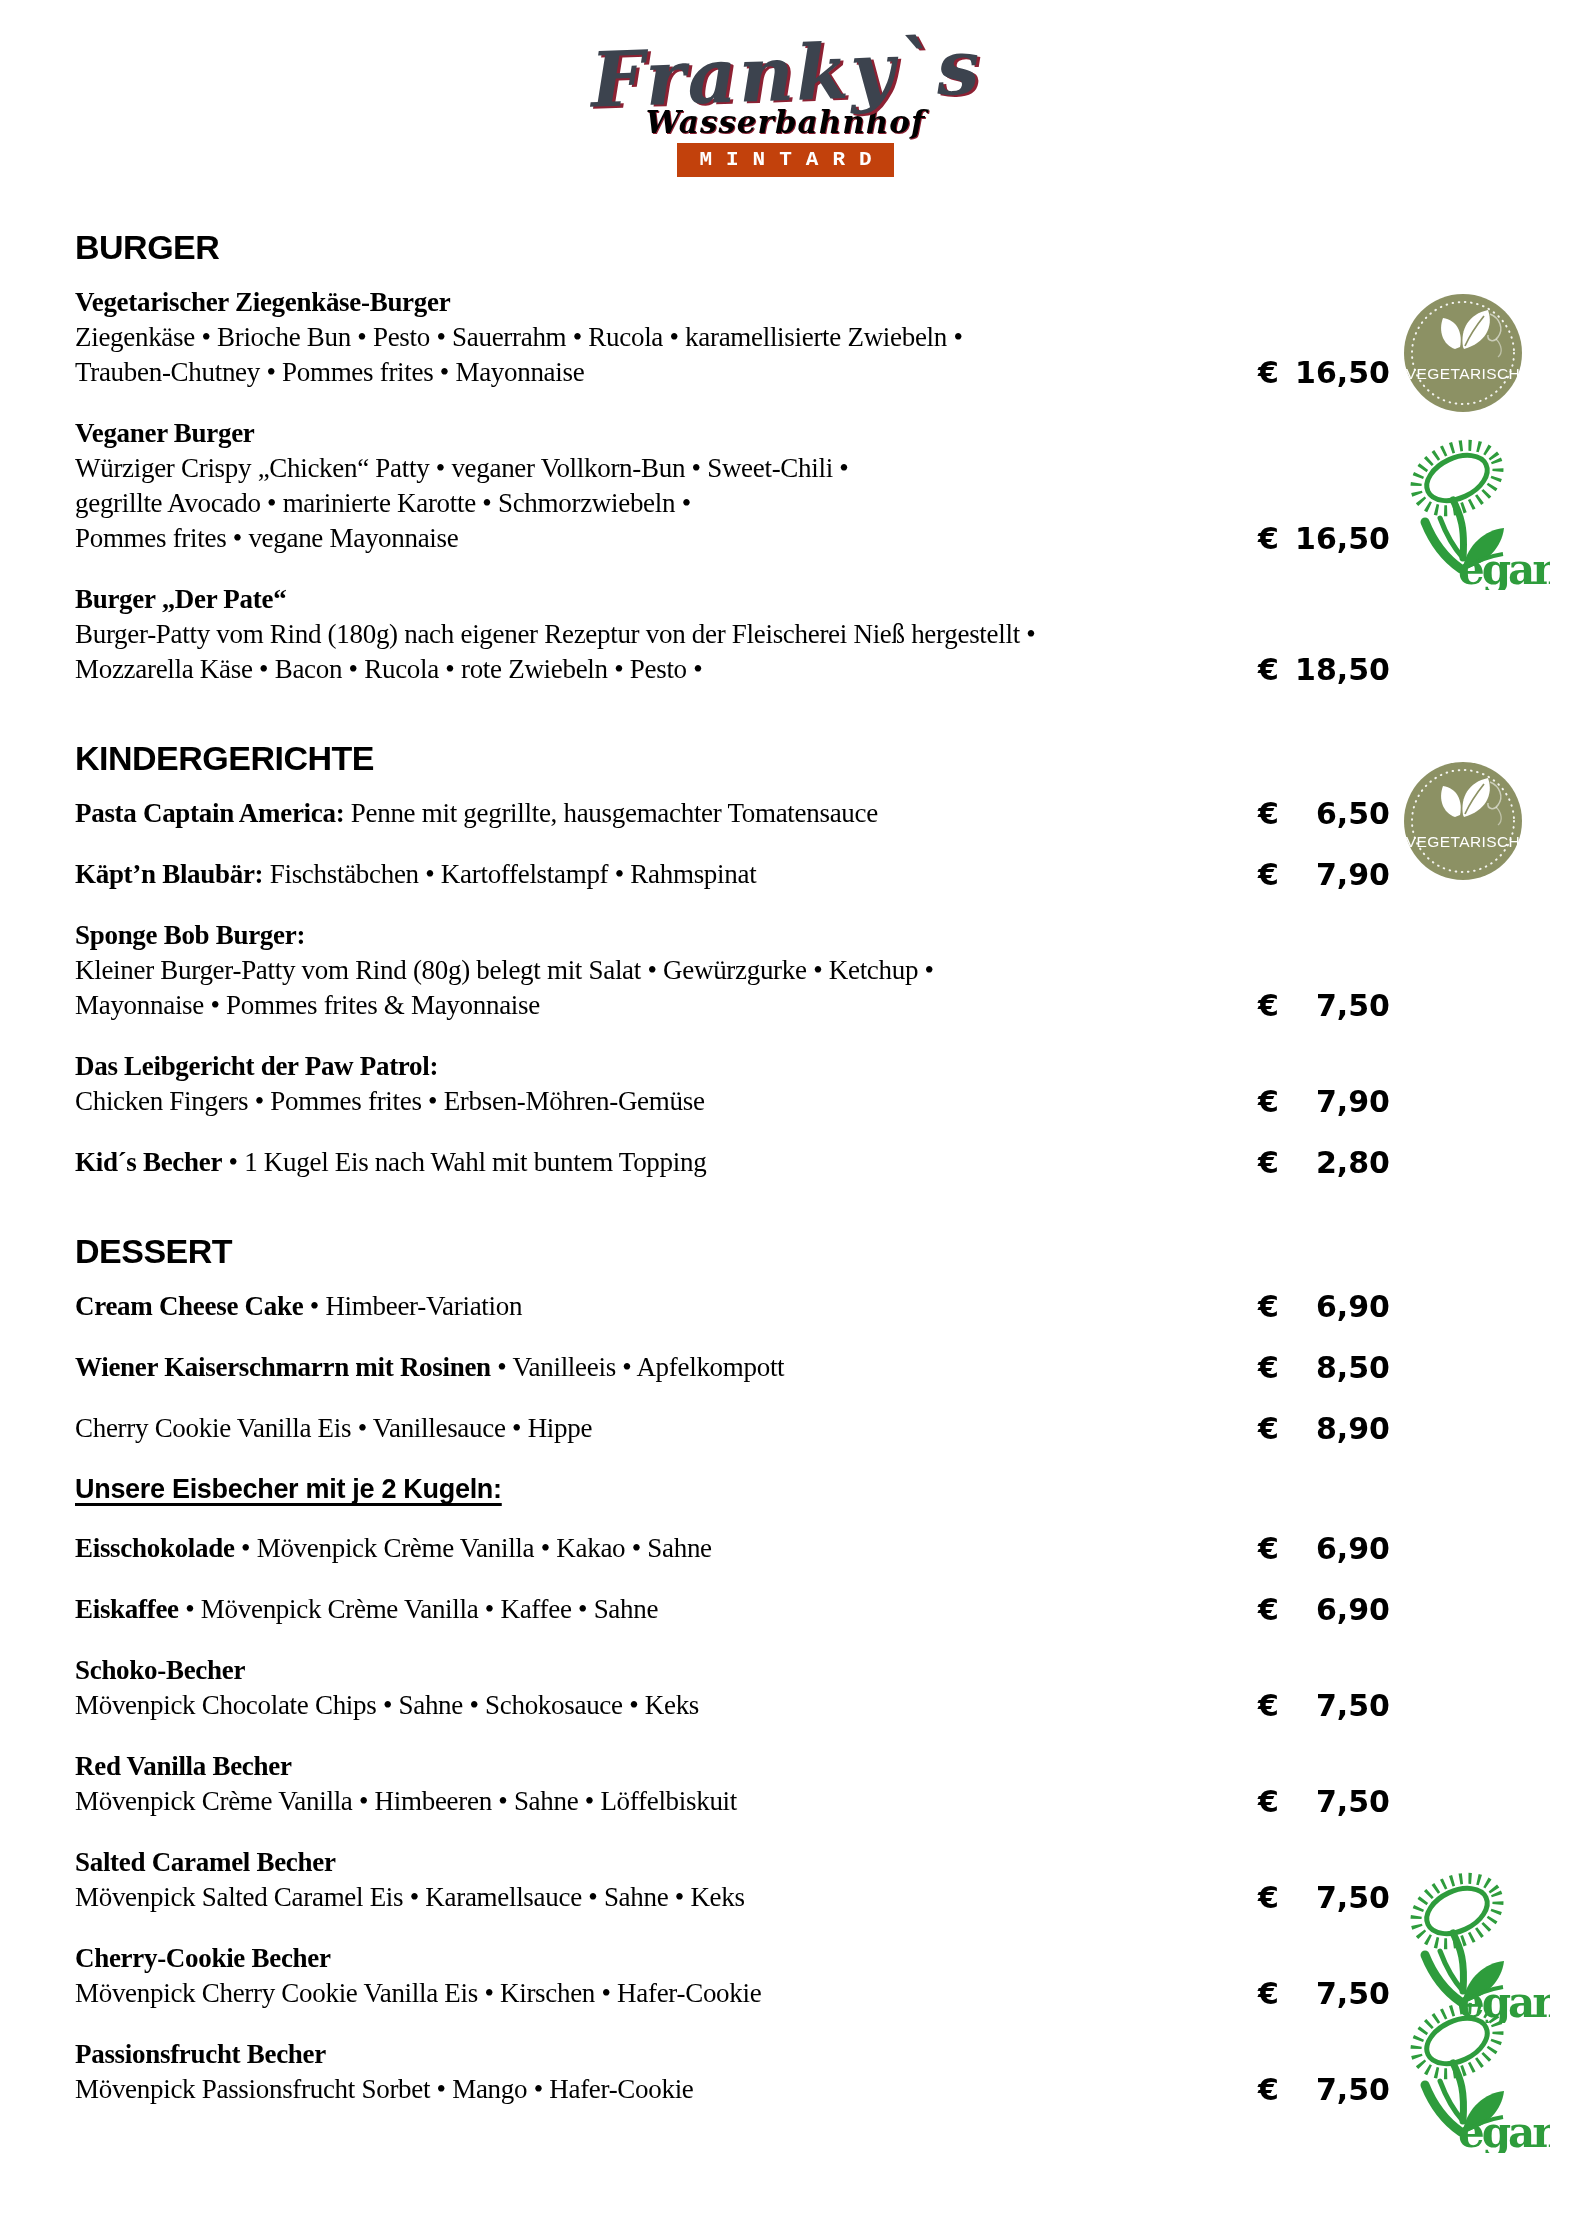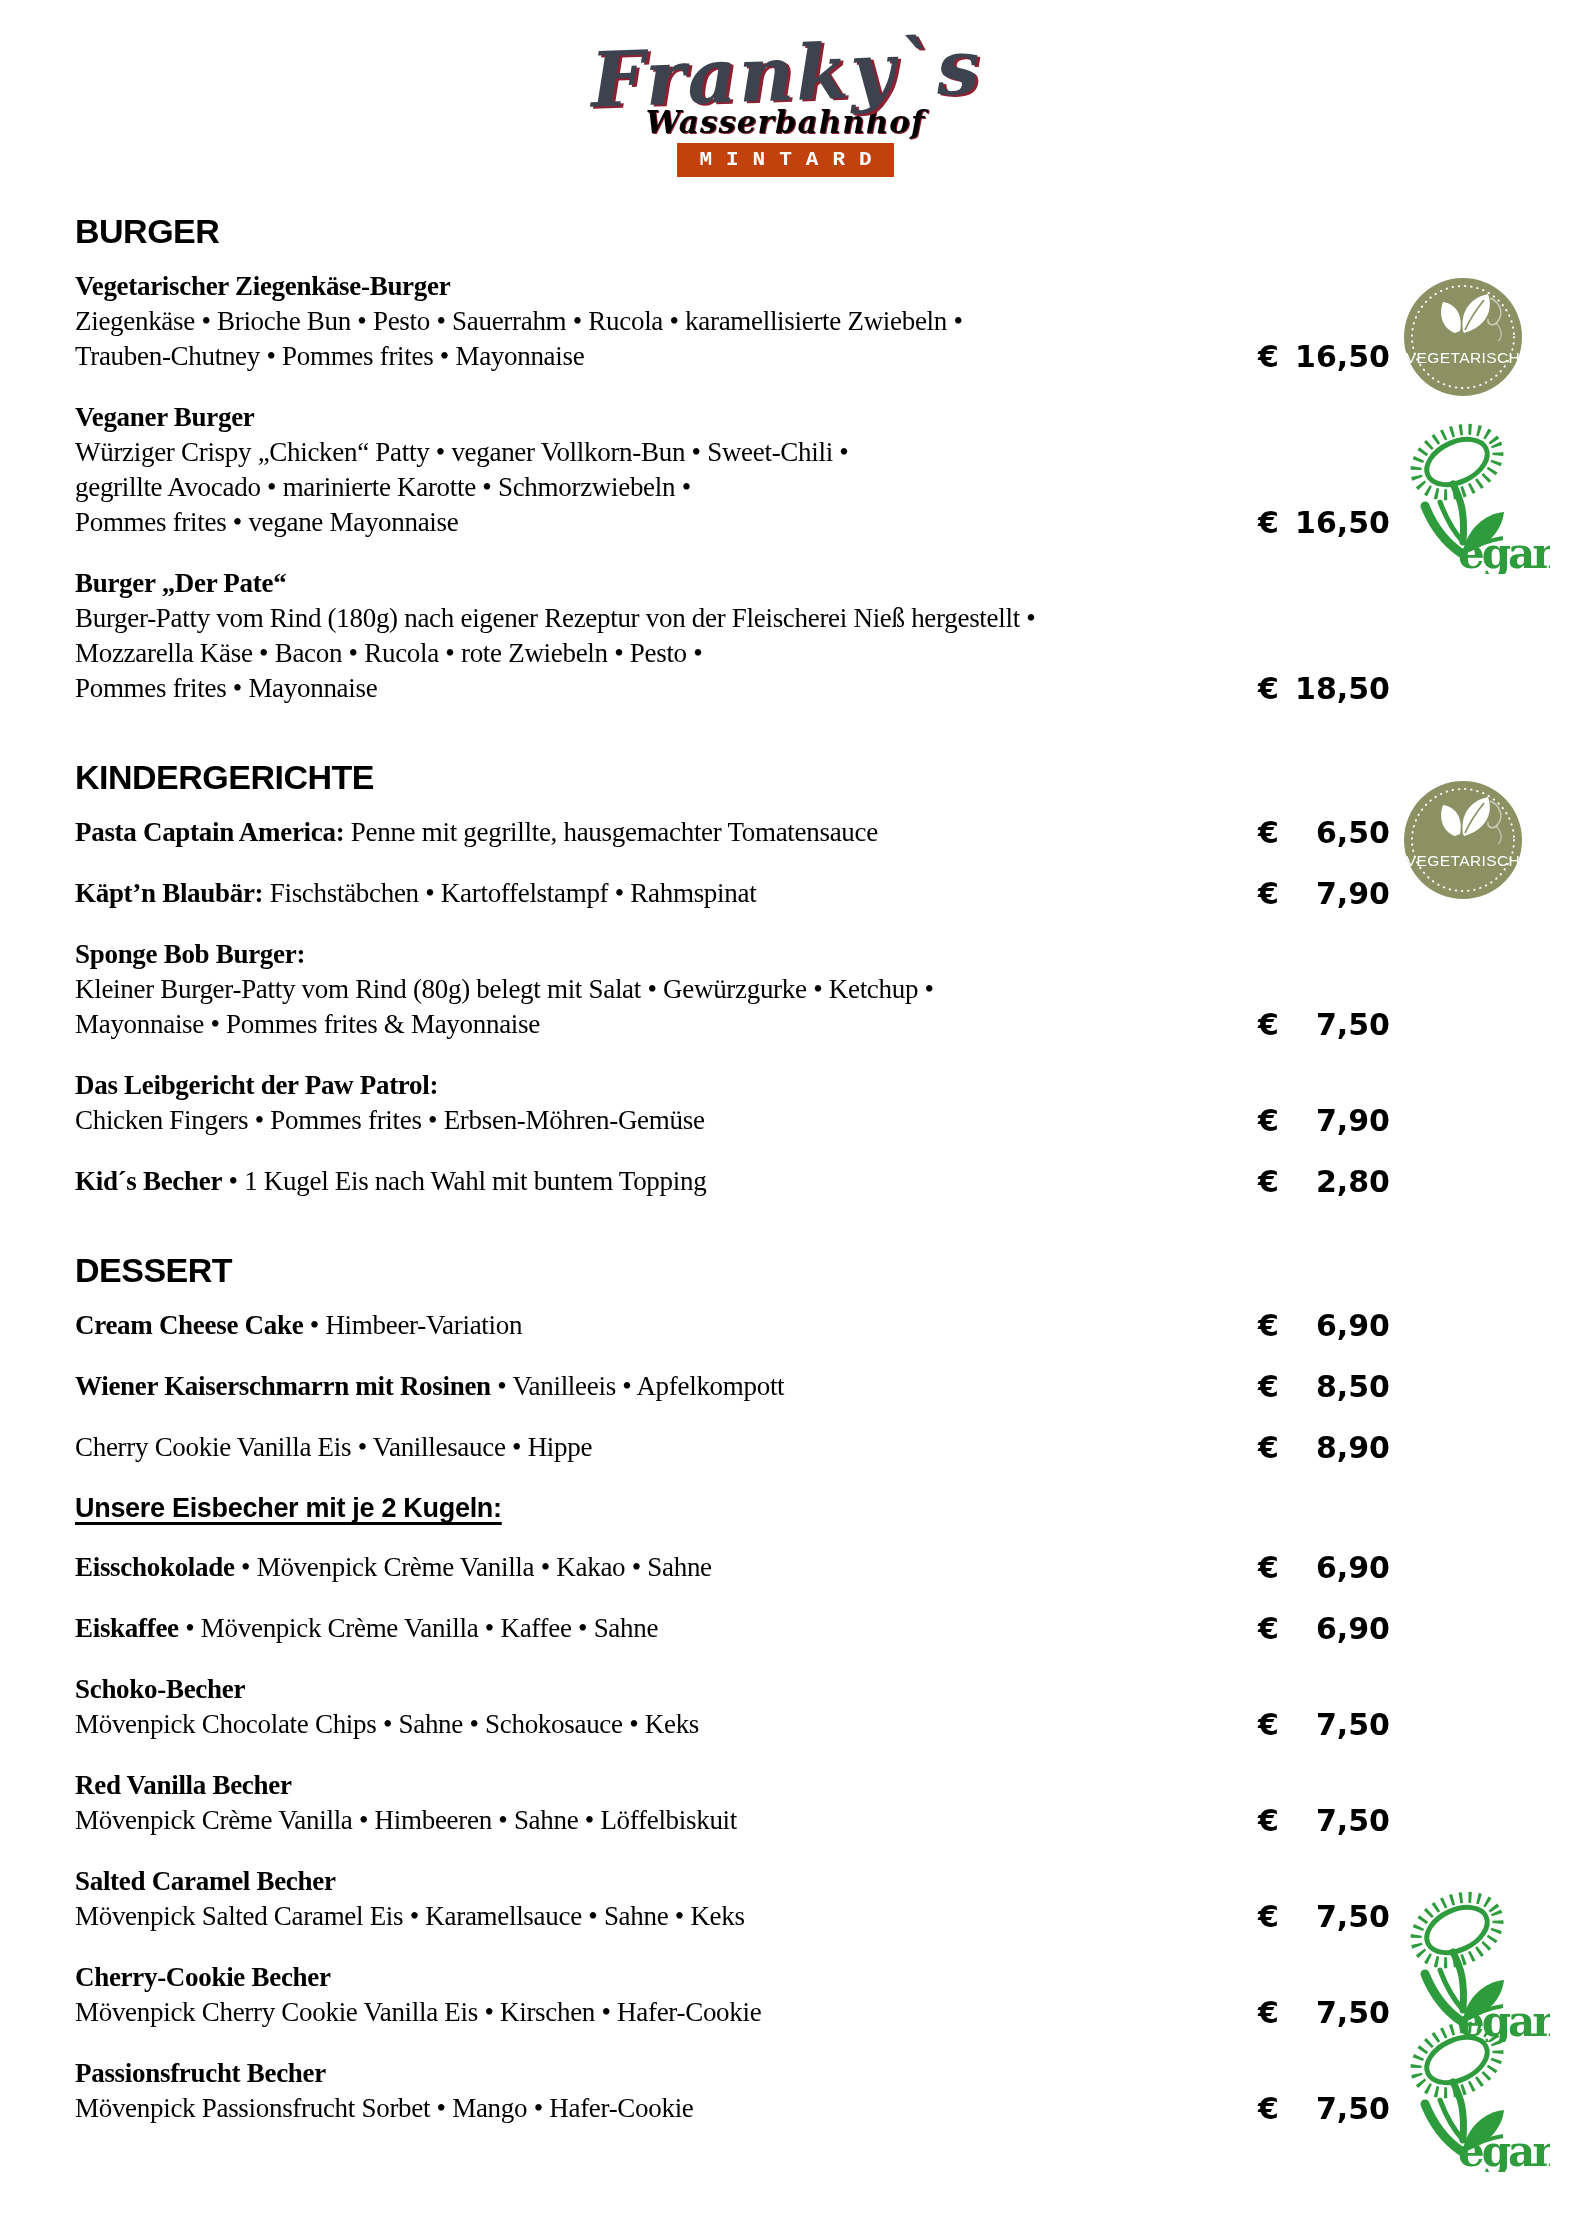--- a/index.html
+++ b/index.html
@@ -18,21 +18,21 @@
     font-family:"DejaVu Serif",serif;font-style:italic;font-weight:bold;
     font-size:31px;color:#000000;margin-top:-8px;letter-spacing:1px;
     text-shadow:1px 1px 0 #8d2133;
   }
   .logo-banner{
     display:inline-block;background:#c2410c;color:#fff;
     font-family:Liberation Mono, monospace;font-weight:bold;font-size:21px;
     letter-spacing:14px;padding:5px 8px 6px 22px;margin-top:3px;
   }
   
-  .menu{position:absolute;left:75px;top:212px;width:1315px;}
+  .menu{position:absolute;left:75px;top:228px;width:1315px;}
   .section{display:flow-root;}
   .section + .section{margin-top:26px;}
   .section-title{
     font-size:34px;font-weight:bold;margin:0 0 18px 0;letter-spacing:-0.5px;line-height:1.15;
   }
   .item{display:flex;margin-bottom:26px;position:relative;}
   .item-text{flex:1;min-width:0;padding-right:14px;font-family:Liberation Serif, serif;}
   .name-line,.desc-line{font-size:27px;line-height:35px;letter-spacing:-0.3px;white-space:nowrap;}
   .item-name{font-weight:bold;}
   .price{
@@ -106,21 +106,20 @@
     <path d="M68 129 C73 106 90 92 109 90 C107 109 92 125 70 131 Z" fill="#2e9c3c"></path>
     <path d="M68 131 C80 124 94 118 108 116" stroke="#2e9c3c" stroke-width="4" fill="none"></path>
     <text x="63" y="146" font-size="42" font-weight="bold" letter-spacing="-3" font-family="DejaVu Serif, serif" fill="#2e9c3c">egan</text>
   </svg>
         </div>
         <div class="item">
     <div class="item-text">
       <div class="name-line"><span class="item-name">Burger „Der Pate“</span></div>
     <div class="desc-line">Burger-Patty vom Rind (180g) nach eigener Rezeptur von der Fleischerei Nieß hergestellt •</div>
             <div class="desc-line">Mozzarella Käse • Bacon • Rucola • rote Zwiebeln • Pesto •</div>
-            <div class="desc-line">Pommes frites • Mayonnaise</div>
           </div>
     <div class="price">
       <span class="euro">€</span>
       <span class="amount">18,50</span>
     </div>
   </div>
       </div>
   </section>
     <section class="section">
     <h2 class="section-title">KINDERGERICHTE</h2>

